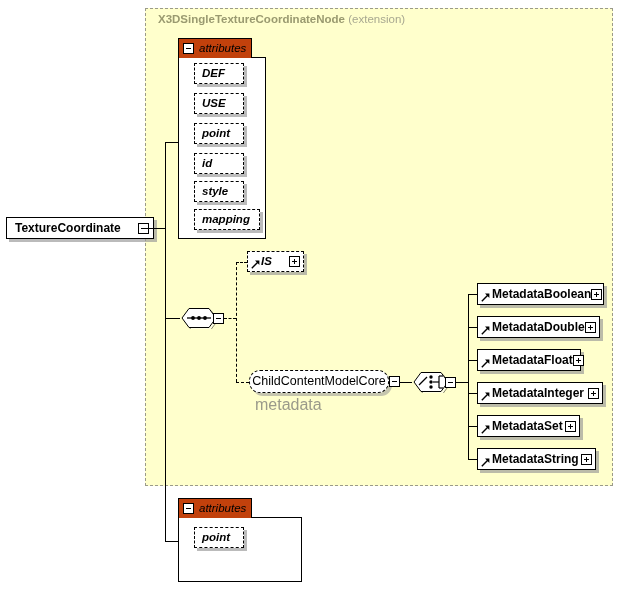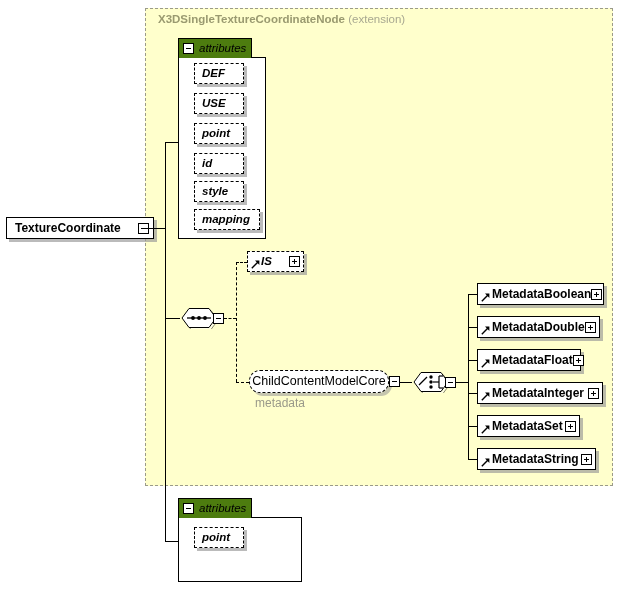--- a/index.html
+++ b/index.html
@@ -111,21 +111,21 @@
   
   .attr-group {
     position: absolute;
     box-sizing: border-box;
     background: #ffffff;
     border: 1px solid #000000;
   }
   .attr-tab {
     position: absolute;
     box-sizing: border-box;
-    background: #4d7c0f;
+    background: #c2410c;
     border: 1px solid #000000;
     border-bottom: none;
     height: 20px;
     display: flex;
     align-items: center;
     padding-left: 4px;
     z-index: 3;
   }
   .attr-tab .tab-label {
     font-size: 11.5px;
@@ -176,21 +176,21 @@
     box-shadow: 3px 3px 0 rgba(150,150,150,0.55);
   }
   .grp-ref .label {
     font-size: 12.5px;
     color: #000000;
     white-space: nowrap;
     line-height: 1;
   }
   .grp-sub {
     position: absolute;
-    font-size: 12px;
+    font-size: 16px;
     color: #9a9a8a;
     white-space: nowrap;
   }
 
   
   .comp {
     position: absolute;
     width: 38px;
     height: 22px;
   }

